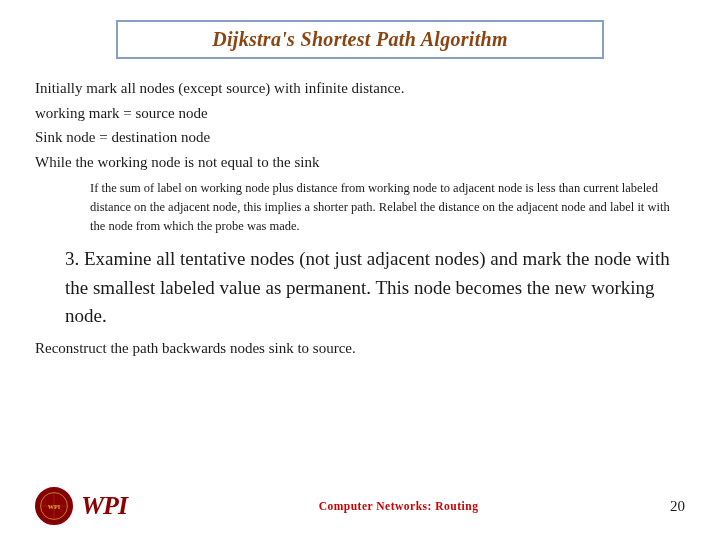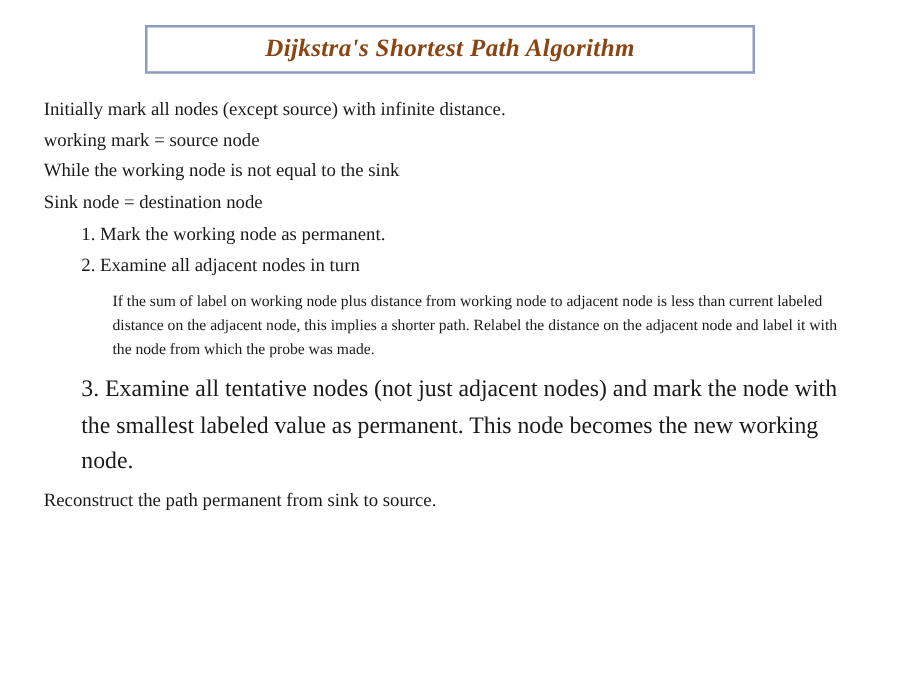--- a/index.html
+++ b/index.html
@@ -146,36 +146,48 @@
 <div class="slide-container">
 
   <div class="title-box">
     <span class="title-text">Dijkstra's Shortest Path Algorithm</span>
   </div>
 
   <div class="content-area">
 
     <div class="line">Initially mark all nodes (except source) with infinite distance.</div>
     <div class="line">working mark = source node</div>
+    <div class="line">Sink node  = destination node</div>
     <div class="line">While the working node is not equal to the sink</div>
-    <div class="line">Sink node  = destination node</div>
 
-    <div class="numbered-list">
-      <div class="list-item">
-        <span>1.  </span><span>Mark the working node as permanent.</span>
-      </div>
-      <div class="list-item">
-        <span>2.  </span><span>Examine all adjacent nodes in turn</span>
-      </div>
-    </div>
 
     <div class="indent-block">If the sum of label on working node plus distance from working node to adjacent node is less than current labeled distance on the adjacent node, this implies a shorter path. Relabel the distance on the adjacent node and label it with the node from which the probe was made.</div>
 
     <div class="item3">
       <span>3.  </span><span>Examine all tentative nodes (not just adjacent nodes) and mark the node with the smallest labeled value as permanent. This node becomes the new working node.</span>
     </div>
 
-    <div class="reconstruct-line">Reconstruct the path permanent from sink to source.</div>
+    <div class="reconstruct-line">Reconstruct the path backwards nodes sink to source.</div>
 
   </div>
 
+  <div class="footer">
+    <div class="footer-logo-area">
+      <div class="wpi-circle">
+        <svg width="38" height="38" viewBox="0 0 38 38" xmlns="http://www.w3.org/2000/svg">
+          <circle cx="19" cy="19" r="18" fill="#8b0000" stroke="#6b0000" stroke-width="1"></circle>
+          <circle cx="19" cy="19" r="15" fill="none" stroke="#d4af37" stroke-width="0.8"></circle>
+          <circle cx="19" cy="19" r="12" fill="#8b0000"></circle>
+
+          <line x1="19" y1="4" x2="19" y2="34" stroke="#d4af37" stroke-width="0.5" opacity="0.4"></line>
+          <line x1="4" y1="19" x2="34" y2="19" stroke="#d4af37" stroke-width="0.5" opacity="0.4"></line>
+          <text x="19" y="22" text-anchor="middle" fill="#d4af37" font-size="7" font-weight="bold" font-family="serif">WPI</text>
+        </svg>
+      </div>
+      <span class="wpi-logo">WPI</span>
+    </div>
+
+    <div class="footer-center">Computer Networks: Routing</div>
+
+    <div class="footer-page">20</div>
+  </div>
 
 </div>
 
 </body></html>

